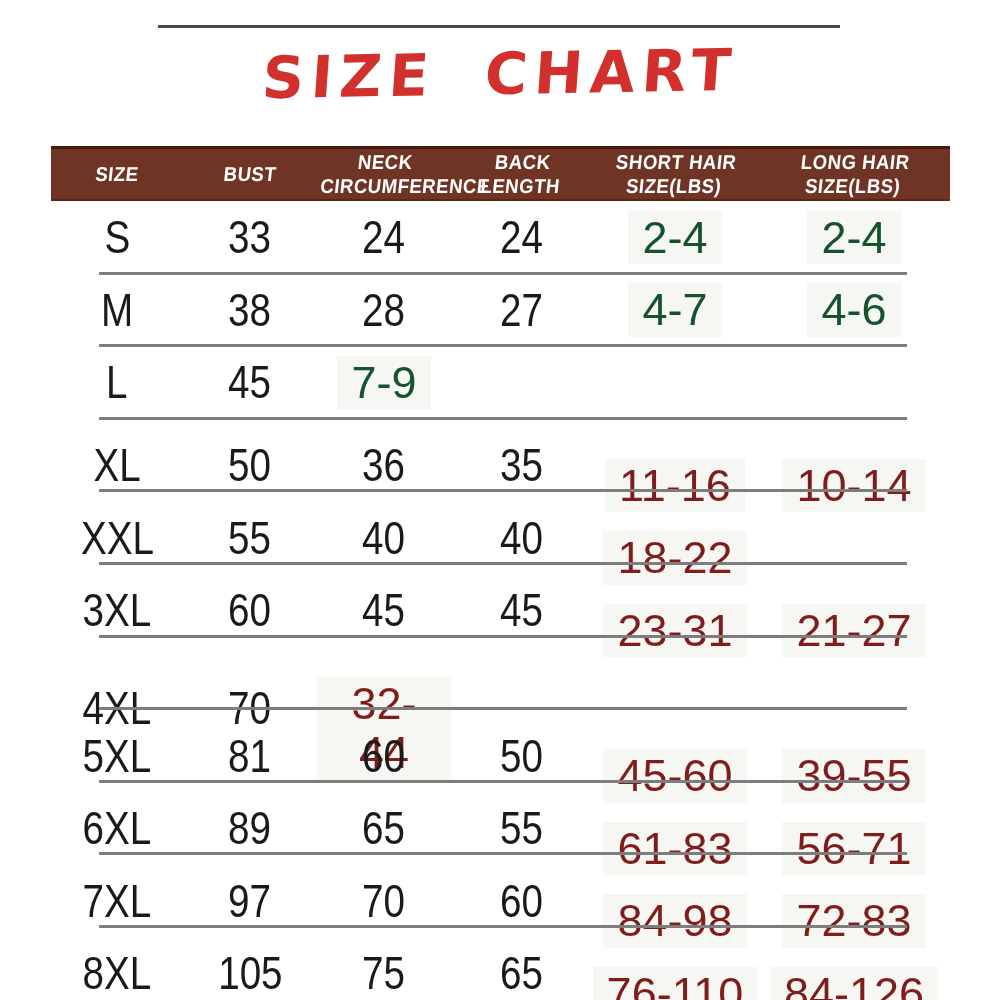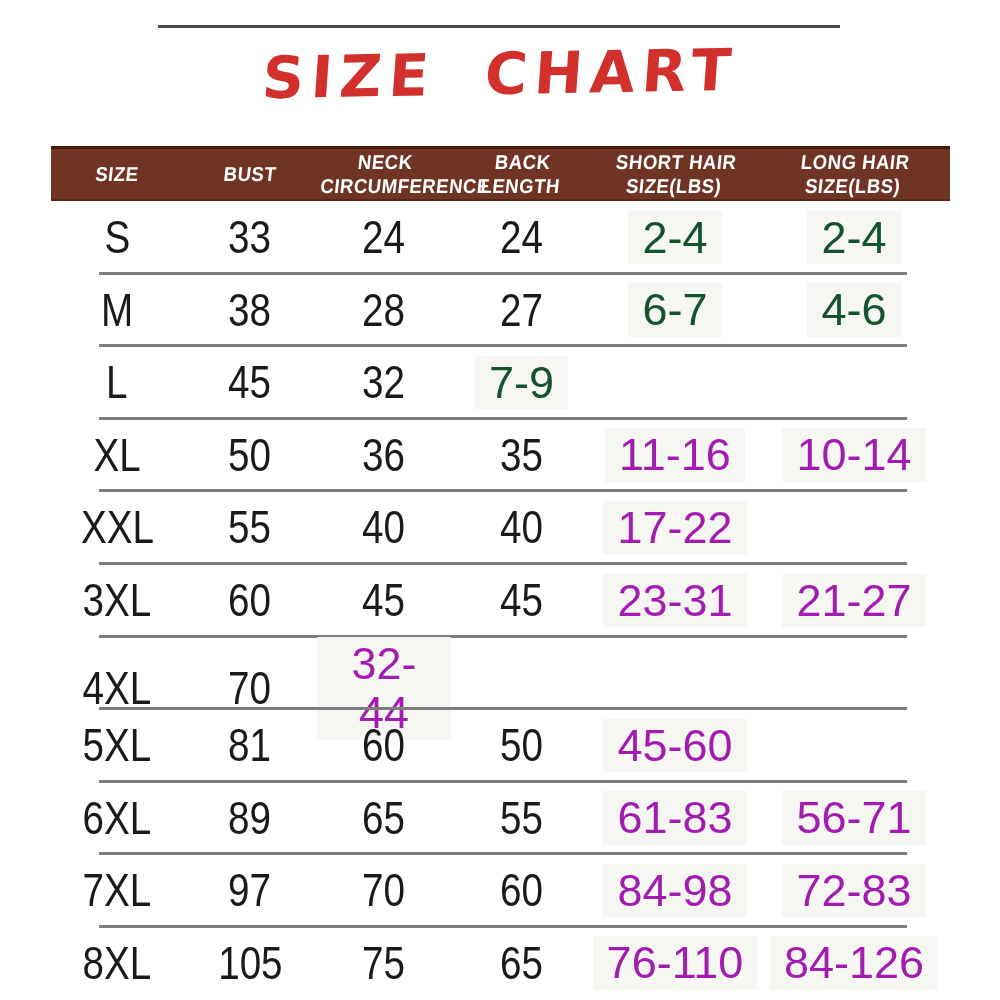--- a/index.html
+++ b/index.html
@@ -96,21 +96,21 @@
   .td.col-neck .val,
   .td.col-back .val {
     transform: scaleX(0.84);
   }
   .val.hair {
     background: #f6f6f3;
     padding: 2px 14px;
     font-size: 45px;
   }
   .val.hair.black { color: #14532d; }
-  .val.hair.purple { color: #a21caf; }
+  .val.hair.purple { color: #7f1d1d; margin-top: 40px; }
 </style>
 </head>
 <body>
 
 <div class="page">
   <div class="top-rule"></div>
   <h1 class="title">SIZE CHART</h1>
   <div class="size-table">
     <div class="thead">
         <div class="th">SIZE</div>
@@ -131,63 +131,63 @@
           <div class="td col-neck"><span class="val">24</span></div>
           <div class="td col-back"><span class="val">24</span></div>
           <div class="td col-short_hair"><span class="val hair black">2-4</span></div>
           <div class="td col-long_hair"><span class="val hair black">2-4</span></div>
         </div>
         <div class="tr">
           <div class="td col-size"><span class="val">M</span></div>
           <div class="td col-bust"><span class="val">38</span></div>
           <div class="td col-neck"><span class="val">28</span></div>
           <div class="td col-back"><span class="val">27</span></div>
-          <div class="td col-short_hair"><span class="val hair black">6-7</span></div>
+          <div class="td col-short_hair"><span class="val hair black">4-7</span></div>
           <div class="td col-long_hair"><span class="val hair black">4-6</span></div>
         </div>
         <div class="tr">
           <div class="td col-size"><span class="val">L</span></div>
           <div class="td col-bust"><span class="val">45</span></div>
-          <div class="td col-neck"><span class="val">32</span></div>
           <div class="td col-long_hair"><span class="val hair black">7-9</span></div>
         </div>
         <div class="tr">
           <div class="td col-size"><span class="val">XL</span></div>
           <div class="td col-bust"><span class="val">50</span></div>
           <div class="td col-neck"><span class="val">36</span></div>
           <div class="td col-back"><span class="val">35</span></div>
           <div class="td col-short_hair"><span class="val hair purple">11-16</span></div>
           <div class="td col-long_hair"><span class="val hair purple">10-14</span></div>
         </div>
         <div class="tr">
           <div class="td col-size"><span class="val">XXL</span></div>
           <div class="td col-bust"><span class="val">55</span></div>
           <div class="td col-neck"><span class="val">40</span></div>
           <div class="td col-back"><span class="val">40</span></div>
-          <div class="td col-short_hair"><span class="val hair purple">17-22</span></div>
+          <div class="td col-short_hair"><span class="val hair purple">18-22</span></div>
         </div>
         <div class="tr">
           <div class="td col-size"><span class="val">3XL</span></div>
           <div class="td col-bust"><span class="val">60</span></div>
           <div class="td col-neck"><span class="val">45</span></div>
           <div class="td col-back"><span class="val">45</span></div>
           <div class="td col-short_hair"><span class="val hair purple">23-31</span></div>
           <div class="td col-long_hair"><span class="val hair purple">21-27</span></div>
         </div>
         <div class="tr">
           <div class="td col-size"><span class="val">4XL</span></div>
           <div class="td col-bust"><span class="val">70</span></div>
           <div class="td col-short_hair"><span class="val hair purple">32-44</span></div>
         </div>
         <div class="tr">
           <div class="td col-size"><span class="val">5XL</span></div>
           <div class="td col-bust"><span class="val">81</span></div>
           <div class="td col-neck"><span class="val">60</span></div>
           <div class="td col-back"><span class="val">50</span></div>
           <div class="td col-short_hair"><span class="val hair purple">45-60</span></div>
+          <div class="td col-long_hair"><span class="val hair purple">39-55</span></div>
         </div>
         <div class="tr">
           <div class="td col-size"><span class="val">6XL</span></div>
           <div class="td col-bust"><span class="val">89</span></div>
           <div class="td col-neck"><span class="val">65</span></div>
           <div class="td col-back"><span class="val">55</span></div>
           <div class="td col-short_hair"><span class="val hair purple">61-83</span></div>
           <div class="td col-long_hair"><span class="val hair purple">56-71</span></div>
         </div>
         <div class="tr">

